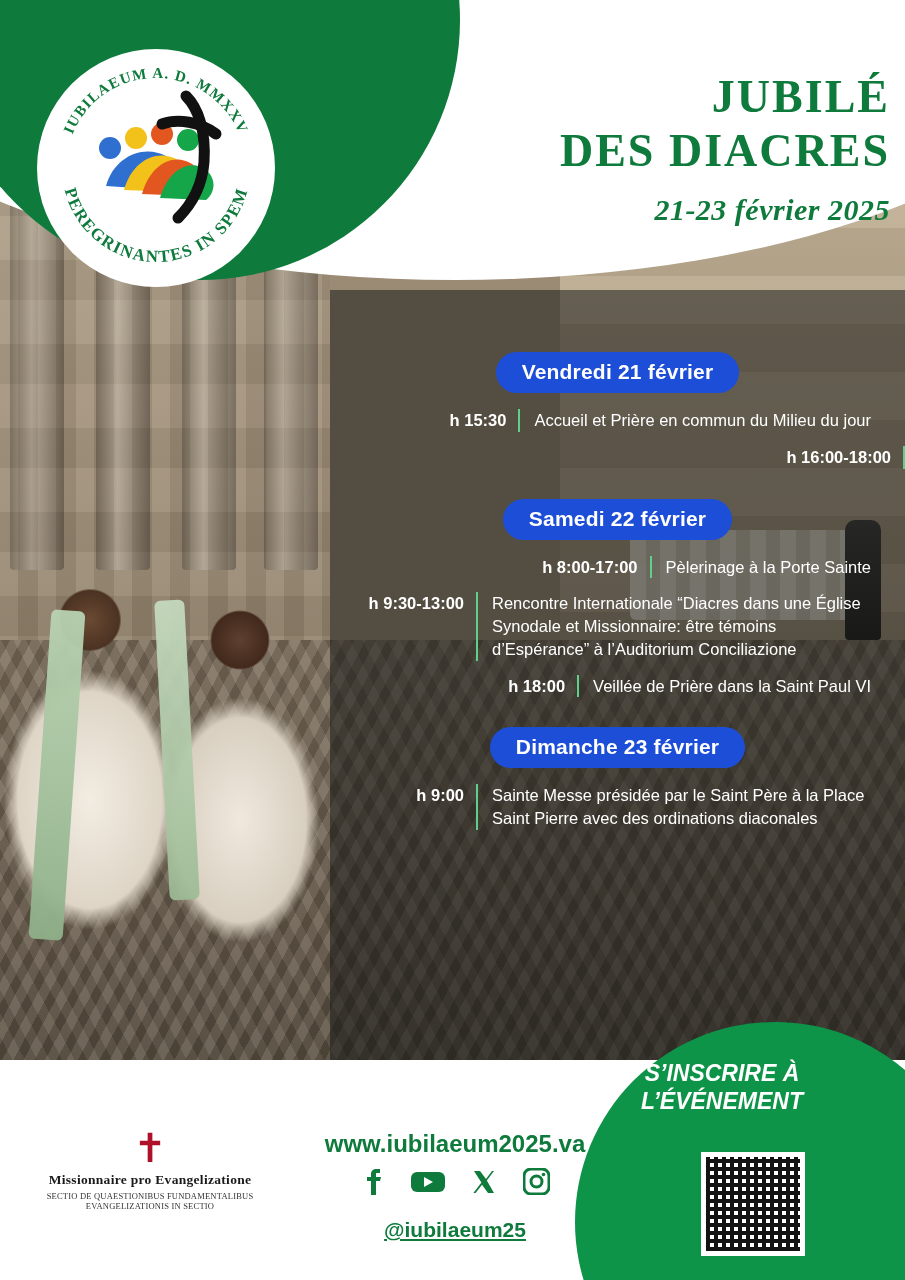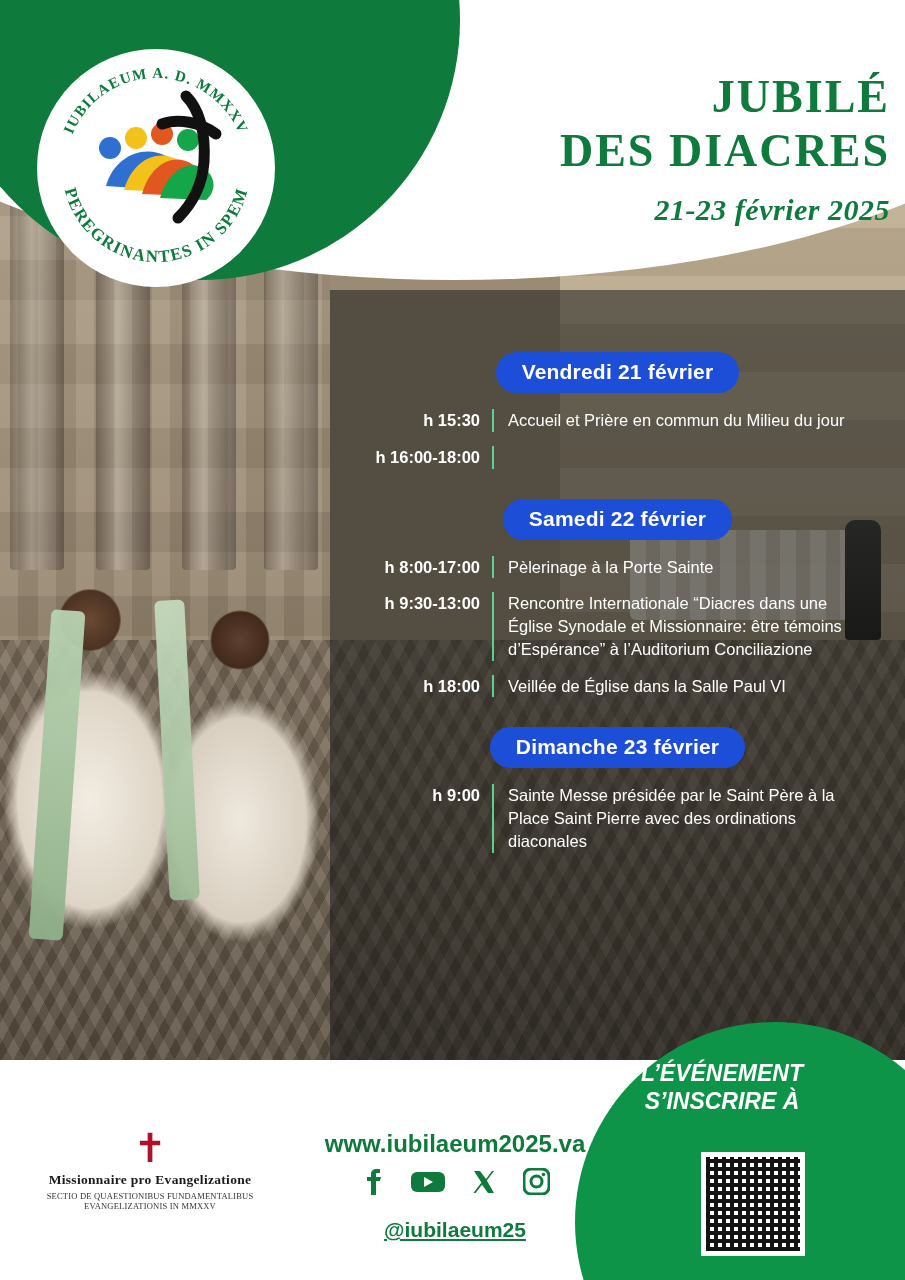--- a/index.html
+++ b/index.html
@@ -153,23 +153,24 @@
     font-size: 21px;
     font-weight: bold;
     padding: 8px 26px 9px;
     border-radius: 22px;
     width: fit-content;
     letter-spacing: .2px;
   }
   .rows { margin-top: 16px; }
   .row {
     display: flex;
-    margin: 0 0 14px 16px;
+    margin: 0 0 14px 0;
     font-size: 16.5px;
     line-height: 1.38;
+    justify-content: flex-end;
   }
   .row .time {
     width: 148px;
     text-align: right;
     padding-right: 12px;
     font-weight: bold;
     white-space: nowrap;
     flex: 0 0 148px;
     border-right: 2px solid #5fd08a;
   }
@@ -322,53 +323,53 @@
       <div class="row">
         <div class="time">h 8:00-17:00</div>
         <div class="desc">Pèlerinage à la Porte Sainte</div>
       </div>
       <div class="row">
         <div class="time">h 9:30-13:00</div>
         <div class="desc">Rencontre Internationale “Diacres dans une Église Synodale et Missionnaire: être témoins d’Espérance” à l’Auditorium Conciliazione</div>
       </div>
       <div class="row">
         <div class="time">h 18:00</div>
-        <div class="desc">Veillée de Église  dans la Salle Paul VI</div>
+        <div class="desc">Veillée de Prière  dans la Saint Paul VI</div>
       </div>
     </div>
 
     <div class="gap"></div>
 
     <div class="daytag">Dimanche 23 février</div>
     <div class="rows">
       <div class="row">
         <div class="time">h 9:00</div>
         <div class="desc">Sainte Messe présidée  par le Saint Père à la Place Saint Pierre avec des ordinations diaconales</div>
       </div>
     </div>
   </div>
 
 
   <div class="bottom"></div>
   <div class="green-bottom"></div>
 
   <div class="cta">
+    <div>S’INSCRIRE À</div>
     <div>L’ÉVÉNEMENT</div>
-    <div>S’INSCRIRE À</div>
   </div>
 
   <div class="qr">
     <div class="qr-grid"></div>
   </div>
 
   <div class="crest">
     <div class="crest-mark">✝</div>
     <div class="crest-l1">Missionnaire pro Evangelizatione</div>
     <div class="crest-l2">SECTIO DE QUAESTIONIBUS FUNDAMENTALIBUS</div>
-    <div class="crest-l3">EVANGELIZATIONIS IN MMXXV</div>
+    <div class="crest-l3">EVANGELIZATIONIS IN SECTIO</div>
   </div>
 
   <div class="web">www.iubilaeum2025.va</div>
 
   <div class="socials">
     <span class="soc">
       <svg width="24" height="26" viewBox="0 0 24 26">
           <path fill="#0e7a3c" d="M15 4h4V0h-4c-3 0-5 2.2-5 5v3H6v4h4v14h5V12h4l1-4h-5V5c0-.6.4-1 1-1z"></path>
         </svg>
     </span>

